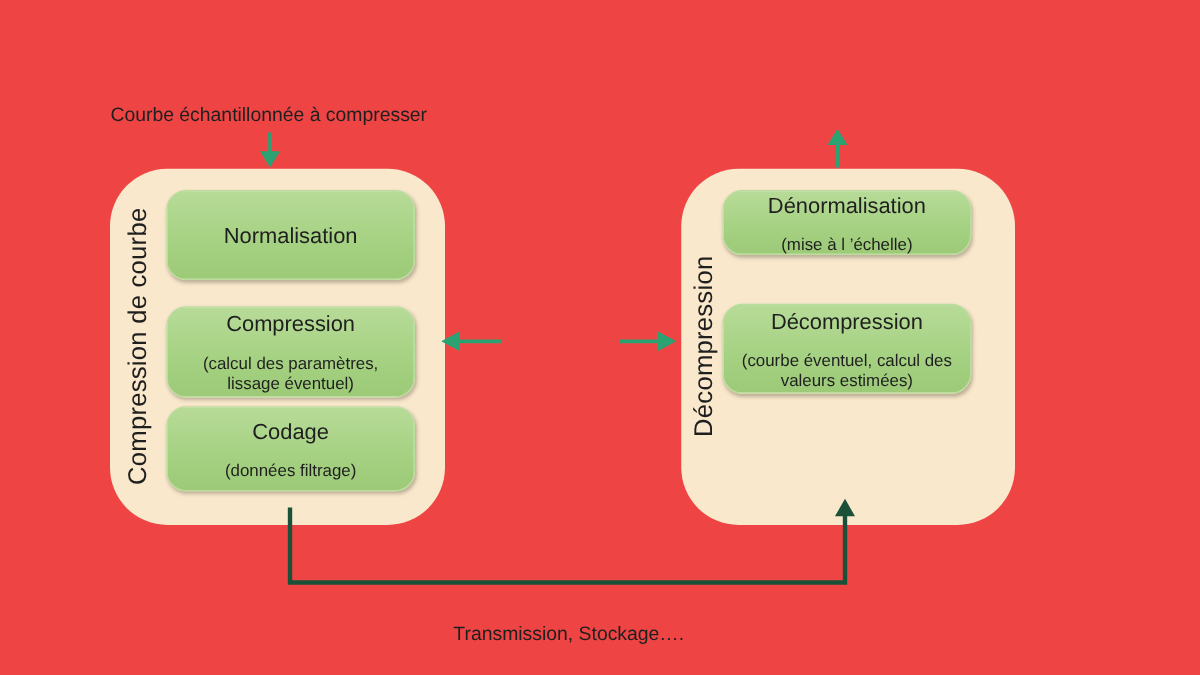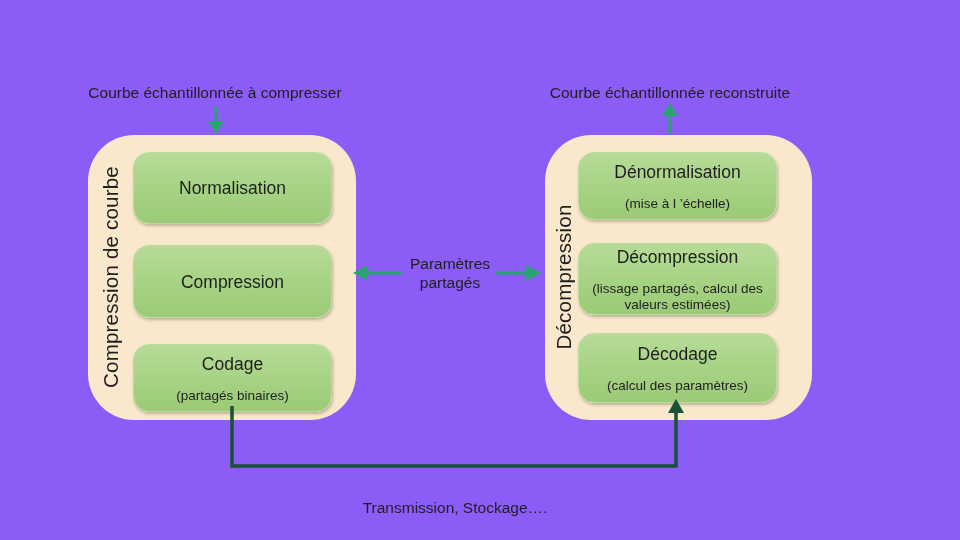--- a/index.html
+++ b/index.html
@@ -6,21 +6,21 @@
     margin: 0;
     padding: 0;
     background: #ffffff;
     font-family: "Liberation Sans", sans-serif;
     color: var(--text-dark, #1f1f1f);
   }
   .stage {
     position: relative;
     width: 960px;
     height: 540px;
-    background: #8b5cf6;
+    background: #ef4444;
     overflow: hidden;
   }
   .top-label {
     position: absolute;
     top: 84px;
     width: 280px;
     height: 22px;
     font-size: 15.5px;
     text-align: center;
     white-space: nowrap;
@@ -110,53 +110,48 @@
   .arrow-head { fill: var(--arrow-green, #2ba272); stroke: none; }
   .conn-line  { stroke: var(--connector-green, #1b5138); stroke-width: 3.5; fill: none; }
   .conn-head  { fill: var(--connector-green, #1b5138); stroke: none; }
 </style>
 </head>
 <body>
 
 <div class="stage">
 
   <div class="top-label left">Courbe échantillonnée à compresser</div>
-  <div class="top-label right">Courbe échantillonnée reconstruite</div>
 
   <div class="panel left-panel"></div>
   <div class="panel right-panel"></div>
 
   <div class="rot-label left-rot">Compression de courbe</div>
   <div class="rot-label right-rot">Décompression</div>
 
   <div class="gbox" style="left:133px; top:152px; height:72px;">
     <div class="gbox-title">Normalisation</div>
   </div>
   <div class="gbox" style="left:133px; top:245px; height:73px;justify-content:center;">
     <div class="gbox-title">Compression</div>
+    <div class="gbox-sub">(calcul des paramètres, lissage éventuel)</div>
   </div>
-  <div class="gbox" style="left:133px; top:344px; height:68px;">
+  <div class="gbox" style="left:133px; top:325px; height:68px;">
     <div class="gbox-title">Codage</div>
-    <div class="gbox-sub">(partagés binaires)</div>
+    <div class="gbox-sub">(données filtrage)</div>
   </div>
 
-  <div class="gbox" style="left:578px; top:152px; height:68px;">
+  <div class="gbox" style="left:578px; top:152px; height:52px;">
     <div class="gbox-title">Dénormalisation</div>
     <div class="gbox-sub">(mise à l ’échelle)</div>
   </div>
   <div class="gbox" style="left:578px; top:243px; height:72px;">
     <div class="gbox-title">Décompression</div>
-    <div class="gbox-sub">(lissage partagés, calcul des valeurs estimées)</div>
-  </div>
-  <div class="gbox" style="left:578px; top:333px; height:70px;">
-    <div class="gbox-title">Décodage</div>
-    <div class="gbox-sub">(calcul des paramètres)</div>
+    <div class="gbox-sub">(courbe éventuel, calcul des valeurs estimées)</div>
   </div>
 
-  <div class="mid-label">Paramètres partagés</div>
   <div class="bottom-label">Transmission, Stockage….</div>
 
   <svg class="overlay" width="960" height="540" viewBox="0 0 960 540" aria-hidden="true">
 
     <g>
       <line class="arrow-line" x1="216" y1="106" x2="216" y2="123"></line>
       <polygon class="arrow-head" points="208,121 224,121 216,134"></polygon>
     </g>
 
     <g>

